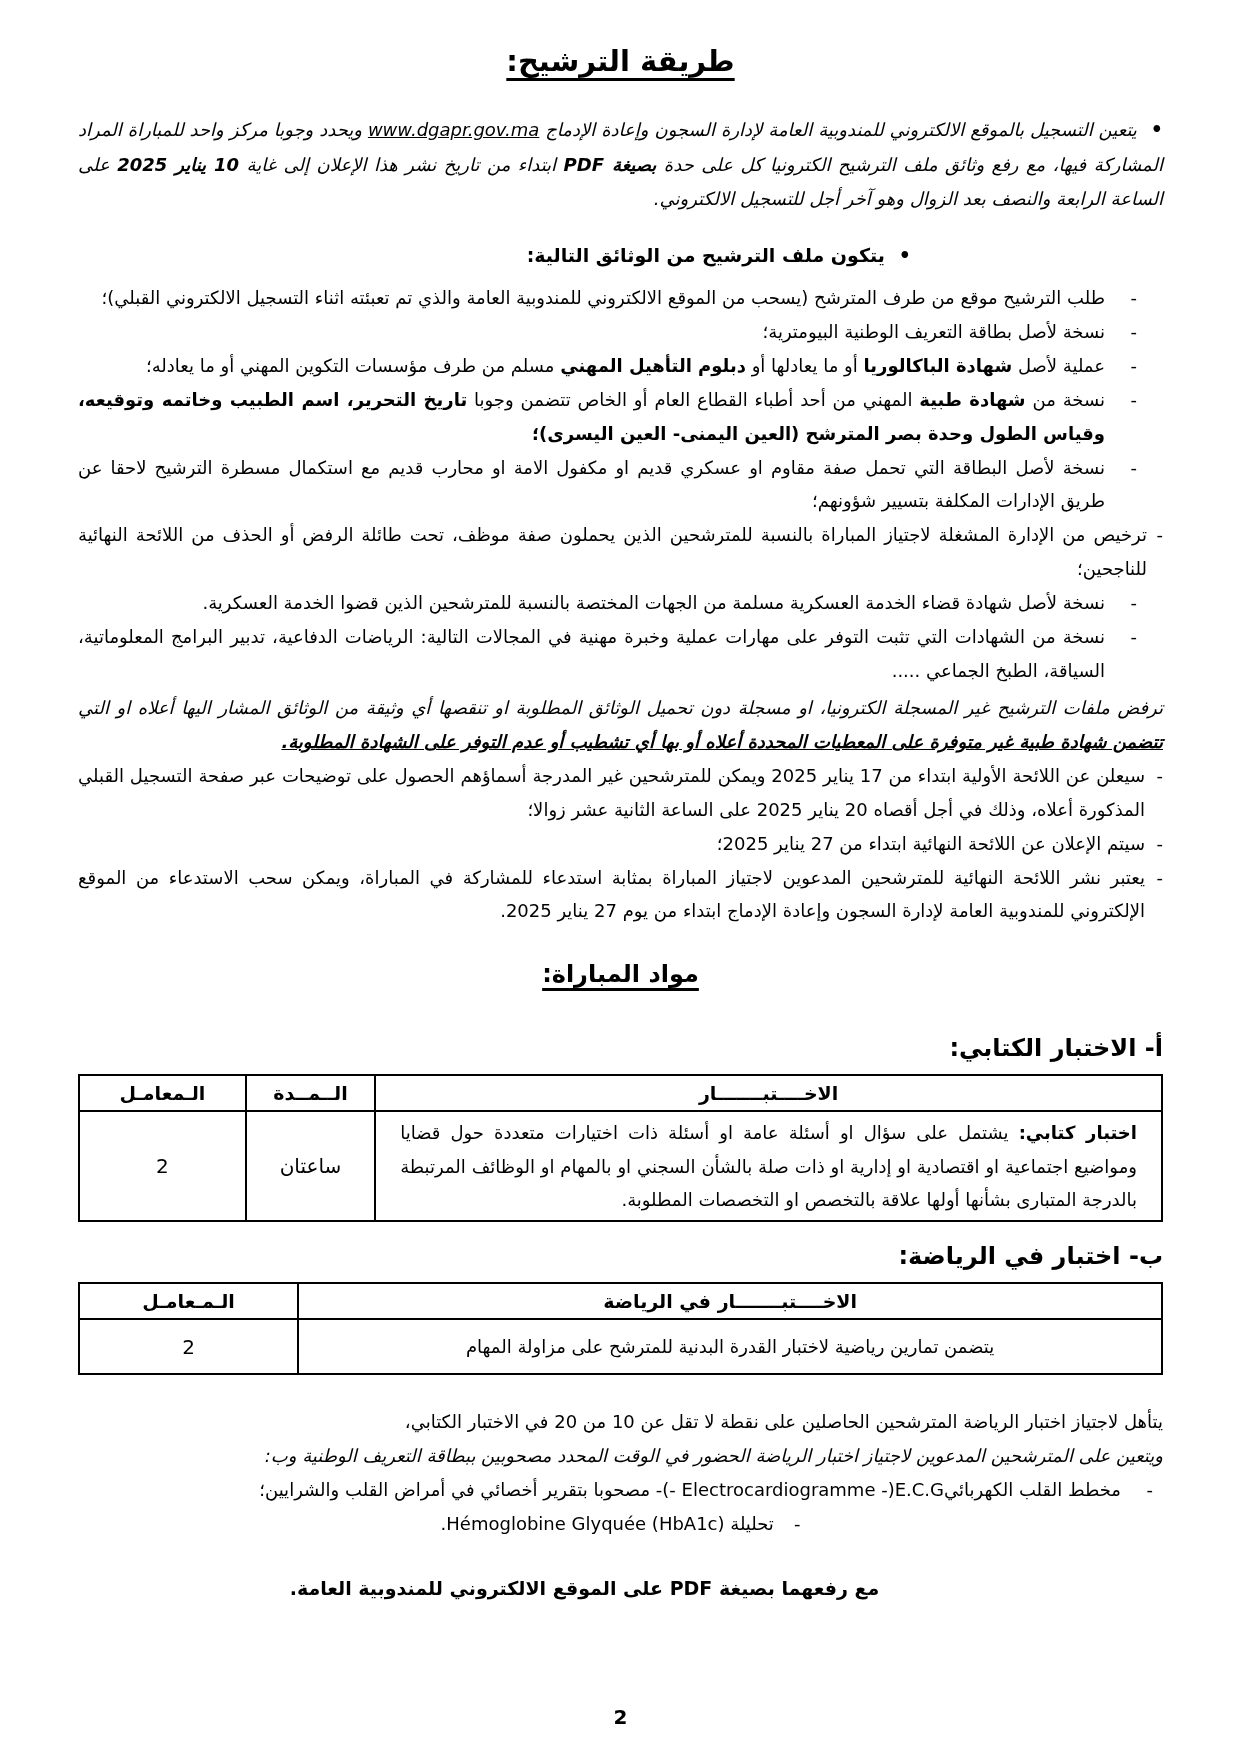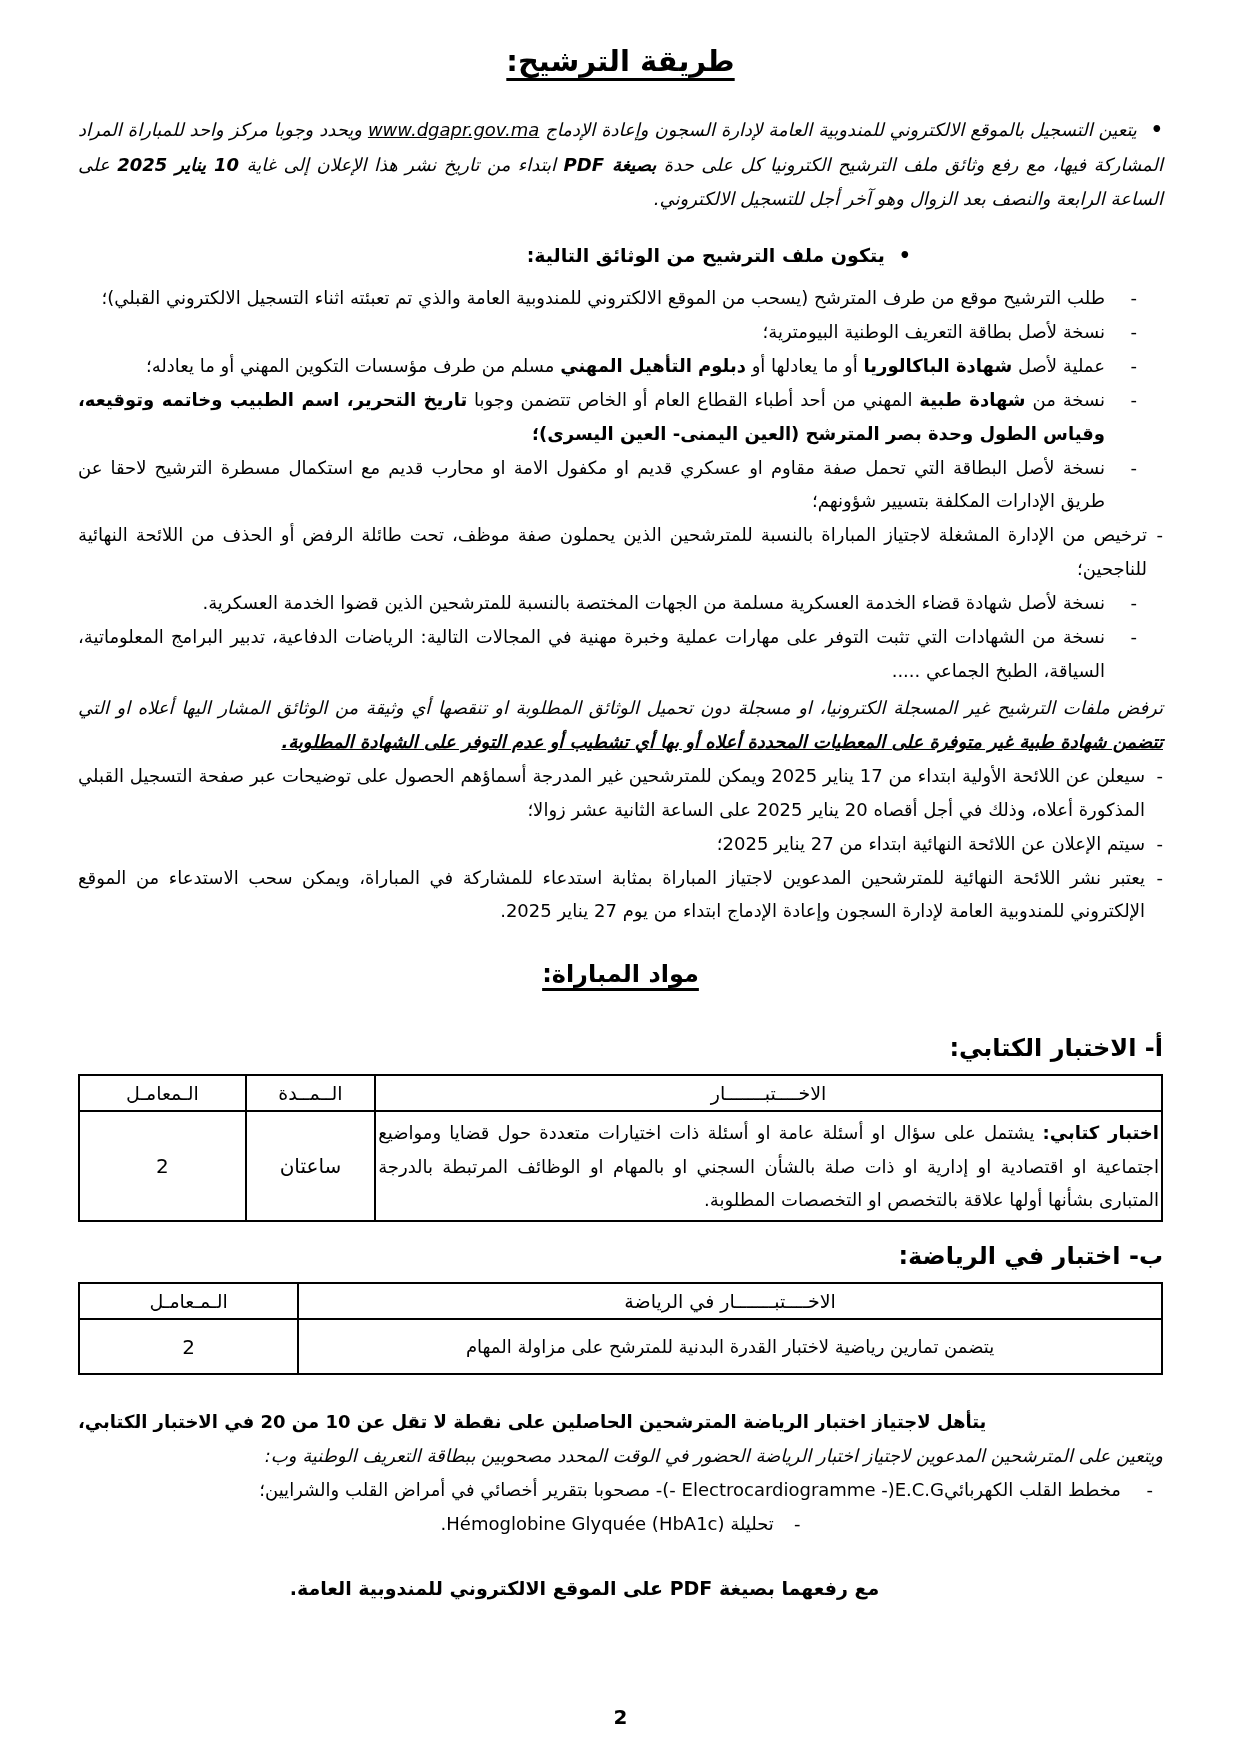--- a/index.html
+++ b/index.html
@@ -40,25 +40,25 @@
   }
   .note-item .dash{position:absolute;right:0;top:0;}
   .section-heading{
     text-align:center;font-size:24px;font-weight:bold;
     text-decoration:underline;text-decoration-thickness:2.5px;text-underline-offset:6px;
     margin:32px 0 26px 0;
   }
   .sub-label{font-size:24px;font-weight:bold;margin:20px 0 12px 0;text-align:right;}
   table{border-collapse:collapse;width:100%;table-layout:fixed;}
   th,td{border:2px solid #000;vertical-align:middle;}
-  th{font-size:19px;font-weight:normal;text-align:center;padding:6px 1px;}
-  td.desc{font-size:18px;line-height:1.85;padding:4px 2px;text-align:justify;}
+  th{font-size:19px;font-weight:bold;text-align:center;padding:6px 1px;}
+  td.desc{font-size:18px;line-height:1.85;padding:4px 24px;text-align:justify;}
   td.centercell{text-align:center;font-size:20px;padding:4px;}
   .qual{margin-top:30px;}
-  .center-line{text-align:left;font-size:18px;line-height:1.9;font-weight:bold;}
+  .center-line{text-align:right;font-size:18px;line-height:1.9;}
   .req1{position:relative;padding-right:42px;font-size:18px;line-height:1.9;text-align:justify;}
   .req1 .dash{position:absolute;right:10px;top:0;}
   .req2{text-align:center;font-size:18px;line-height:1.9;}
   .req2 .dash{margin-left:20px;}
   .upload-note{
     margin-top:36px;font-size:19px;font-weight:bold;
     text-align:center;padding-right:72px;
   }
   .footer{margin-top:auto;text-align:center;font-size:20px;font-weight:bold;}
 </style>

